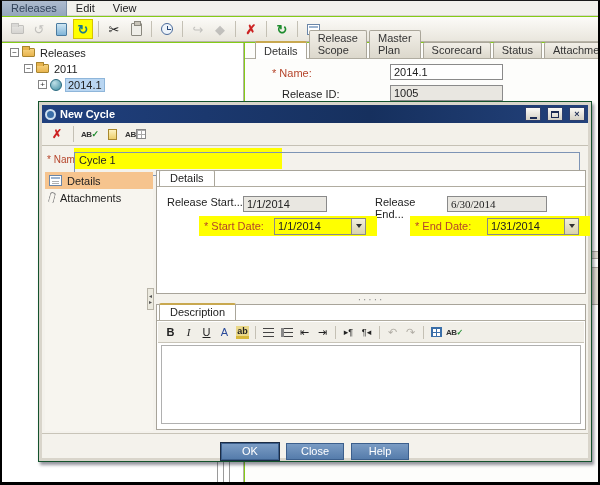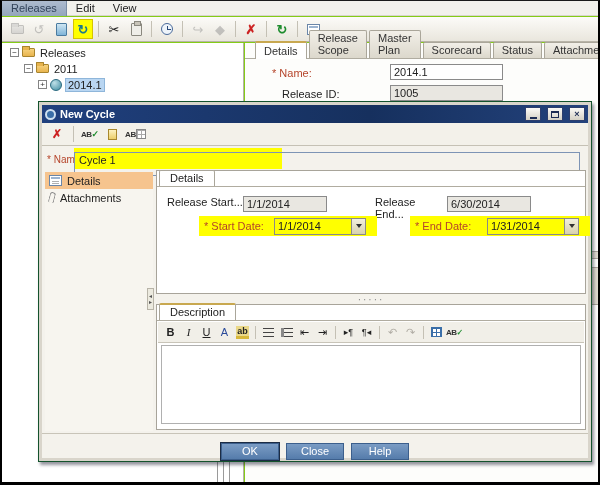--- a/index.html
+++ b/index.html
@@ -268,21 +268,21 @@
     </div>
 
     <div class="mainbox">
       <div class="inner-tabs">
         <div class="itab" style="margin-left:2px;">Details</div>
       </div>
       <div class="frow" style="left:10px;top:25px;width:410px;">
         <span class="lbl" style="width:76px;">Release Start...</span>
         <span class="inputbox ro" style="width:84px;">1/1/2014</span>
         <span class="lbl" style="margin-left:48px;width:72px;">Release End...</span>
-        <span class="inputbox ro" style="width:84px;">6/30/2014</span>
+        <span class="inputbox ro" style="width:100px;font-family:Liberation Serif, serif;">6/30/2014</span>
       </div>
       <div class="yellowblock" style="left:5px;top:45px;width:178px;">
         <span class="lbl req" style="width:75px;padding-left:5px;">* Start Date:</span>
         <span class="combo">
           <span class="cval">1/1/2014</span>
           <span class="cbtn">
               <span class="arrow-dn"></span>
             </span>
         </span>
       </div>

